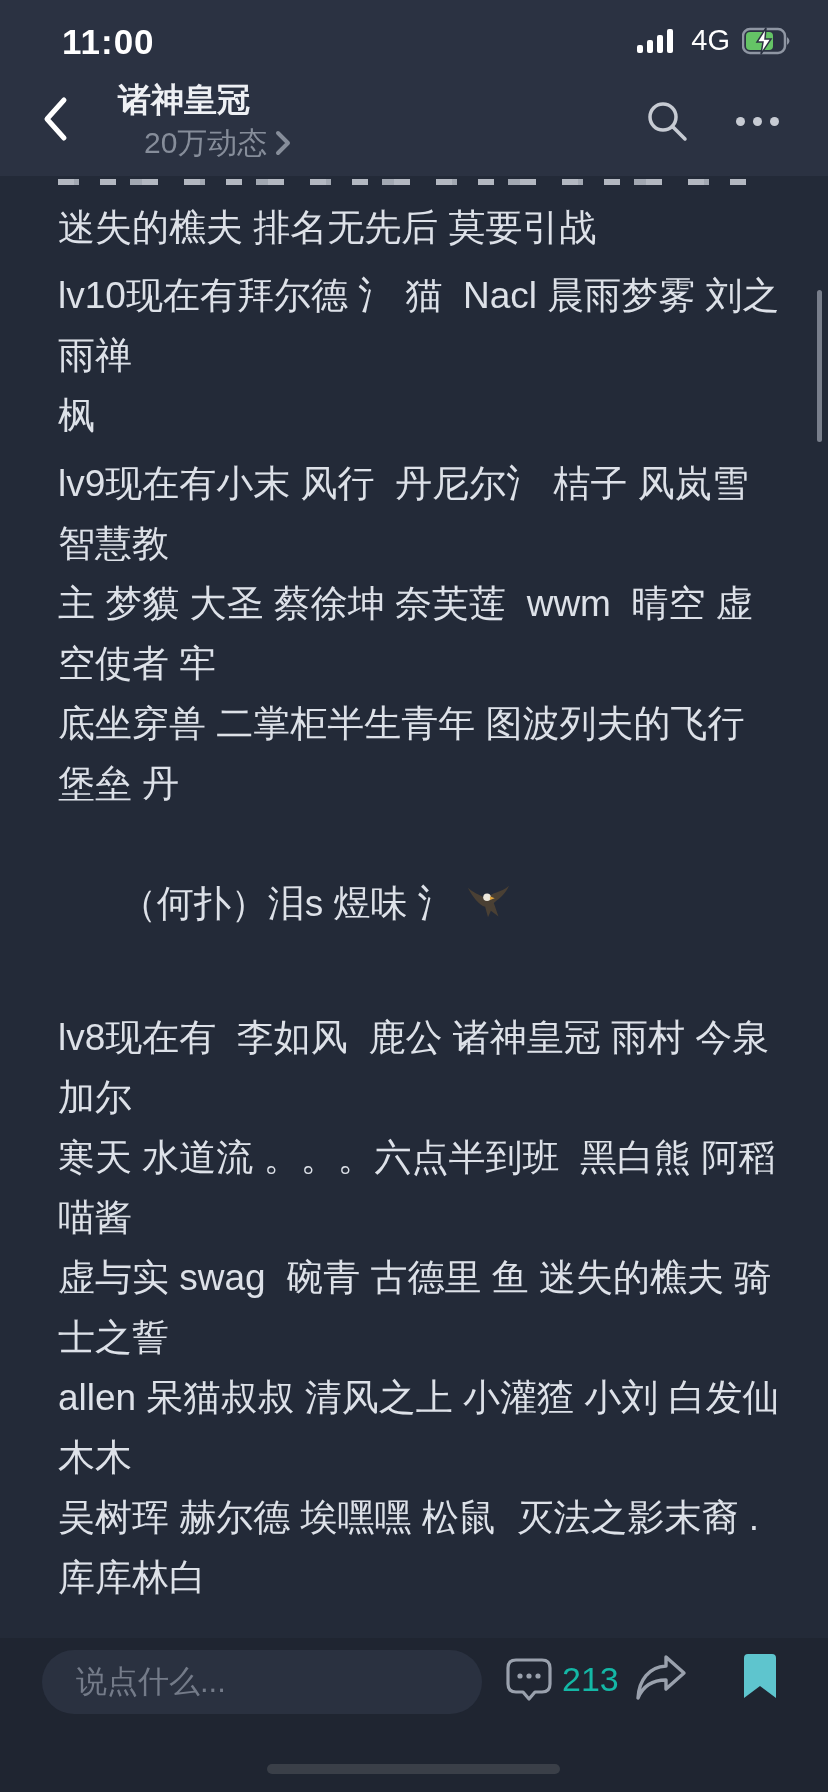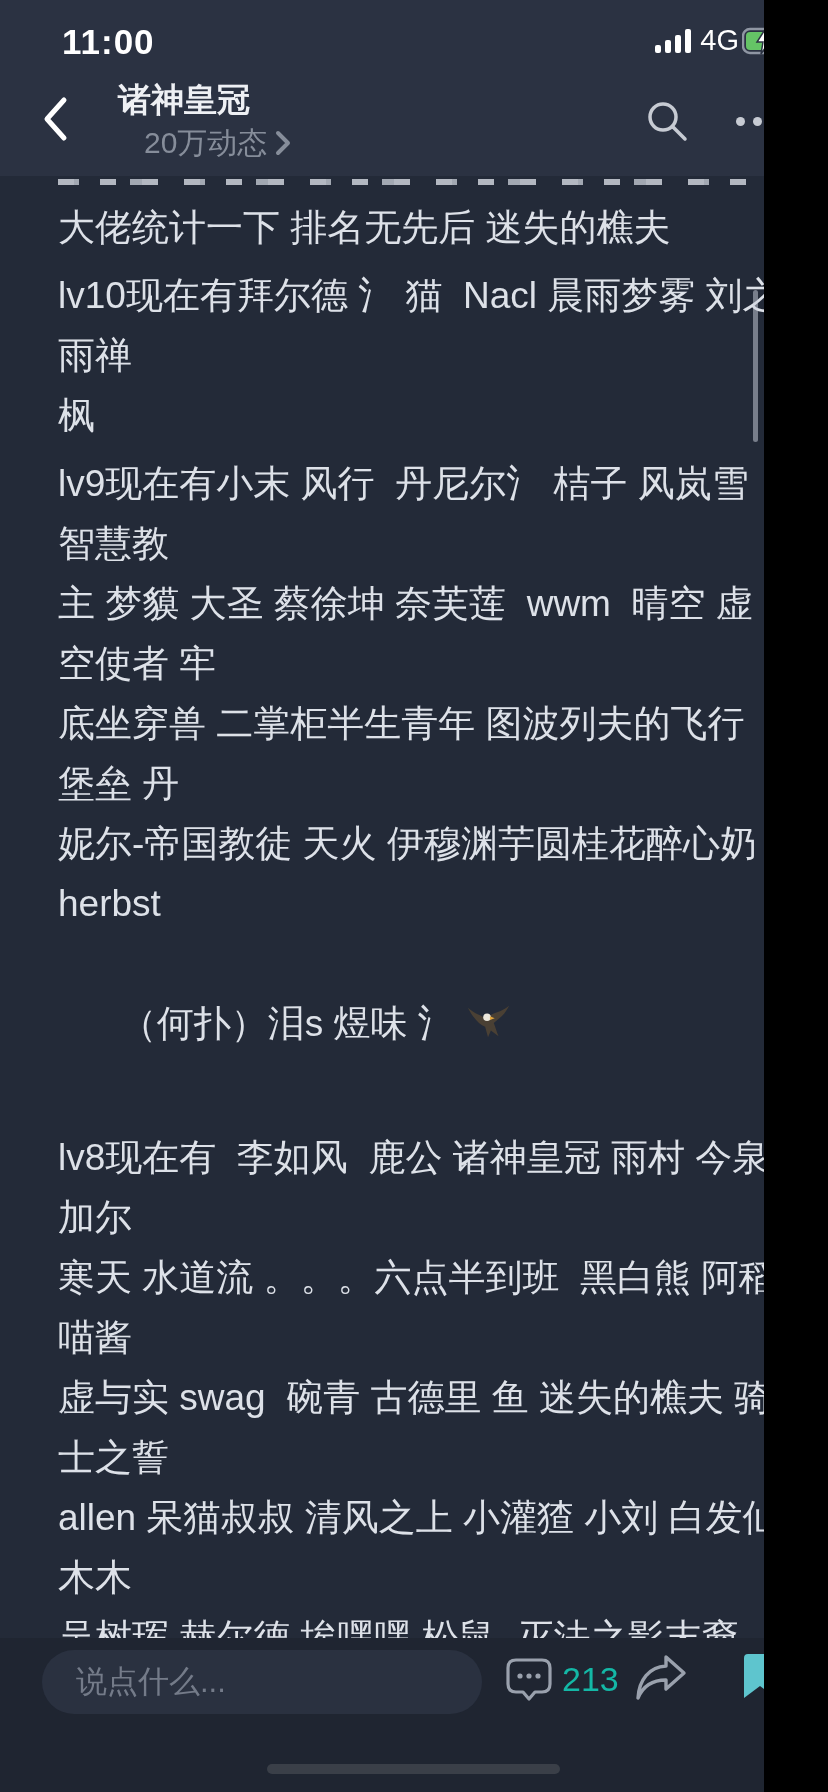--- a/index.html
+++ b/index.html
@@ -1,24 +1,24 @@
 <!DOCTYPE html>
 <html><head>
 <meta charset="utf-8">
 <style>
   html,body{margin:0;padding:0;background:#000;}
   #app{
-    position:relative;width:764px;height:1792px;overflow:hidden;
+    position:relative;width:828px;height:1792px;overflow:hidden;
     background:#232a38;font-family:"Liberation Sans","DejaVu Sans",sans-serif;
     -webkit-font-smoothing:antialiased;
   }
   
   .top-chrome{position:absolute;top:0;left:0;width:828px;height:176px;background:#2b3242;z-index:5;}
   .time{position:absolute;left:62px;top:22px;font-size:35px;font-weight:bold;color:#ffffff;letter-spacing:1px;}
-  .sb-right{position:absolute;right:34px;top:24px;display:flex;align-items:center;gap:3px;}
+  .sb-right{position:absolute;right:34px;top:24px;display:flex;align-items:center;gap:12px;}
   .net-label{color:#ffffff;font-size:29px;}
   .nav-back{position:absolute;left:40px;top:96px;width:30px;height:46px;}
   .title-wrap{position:absolute;left:118px;top:80px;}
   .title{font-size:33px;font-weight:bold;color:#eef0f4;line-height:40px;}
   .subtitle{display:flex;align-items:center;gap:8px;margin-top:6px;color:#868d9a;font-size:30px;line-height:34px;margin-left:26px;}
   .nav-search{position:absolute;left:644px;top:98px;width:46px;height:46px;}
   .nav-more{position:absolute;left:736px;top:110px;width:54px;height:22px;display:flex;align-items:center;gap:8px;}
   .nav-more i{width:9px;height:9px;border-radius:50%;background:#c7cbd3;display:block;}
   
   .clipped-line{
@@ -93,27 +93,26 @@
     <div class="nav-more">
         <i></i>
         <i></i>
         <i></i>
       </div>
   </div>
 
   <div class="clipped-line"></div>
 
   <div class="content">
-    <div class="line">大佬统计一下 排名无先后 迷失的樵夫</div>
+    <div class="line">迷失的樵夫 排名无先后 莫要引战</div>
     <div class="line block">lv10现在有拜尔德 氵 猫  Nacl 晨雨梦雾 刘之雨禅</div>
     <div class="line">枫</div>
     <div class="line block">lv9现在有小末 风行  丹尼尔氵 桔子 风岚雪 智慧教</div>
     <div class="line">主 梦貘 大圣 蔡徐坤 奈芙莲  wwm  晴空 虚空使者 牢</div>
     <div class="line">底坐穿兽 二掌柜半生青年 图波列夫的飞行堡垒 丹</div>
-    <div class="line">妮尔-帝国教徒 天火 伊穆渊芋圆桂花醉心奶  herbst</div>
     <div class="line">
       <span>（何扑）泪s 煜味 氵</span><span class="emoji-icon"><svg width="46" height="40" viewBox="0 0 48 40">
         <path d="M3 5 C12 13 17 12 22 17 C28 9 37 11 46 3 C40 15 34 17 30 21 C32 26 33 30 35 35 L27 29 L24 36 L21 25 C15 23 8 15 3 5 Z" fill="#4a4034"></path>
         <circle cx="23" cy="15" r="4" fill="#ece8dd"></circle>
         <path d="M26 14 L31 16 L26 18 Z" fill="#e0a43c"></path>
       </svg></span>
     </div>
     <div class="line block">lv8现在有  李如风  鹿公 诸神皇冠 雨村 今泉  加尔</div>
     <div class="line">寒天 水道流 。。。六点半到班  黑白熊 阿稻 喵酱</div>
     <div class="line">虚与实 swag  碗青 古德里 鱼 迷失的樵夫 骑士之誓</div>

